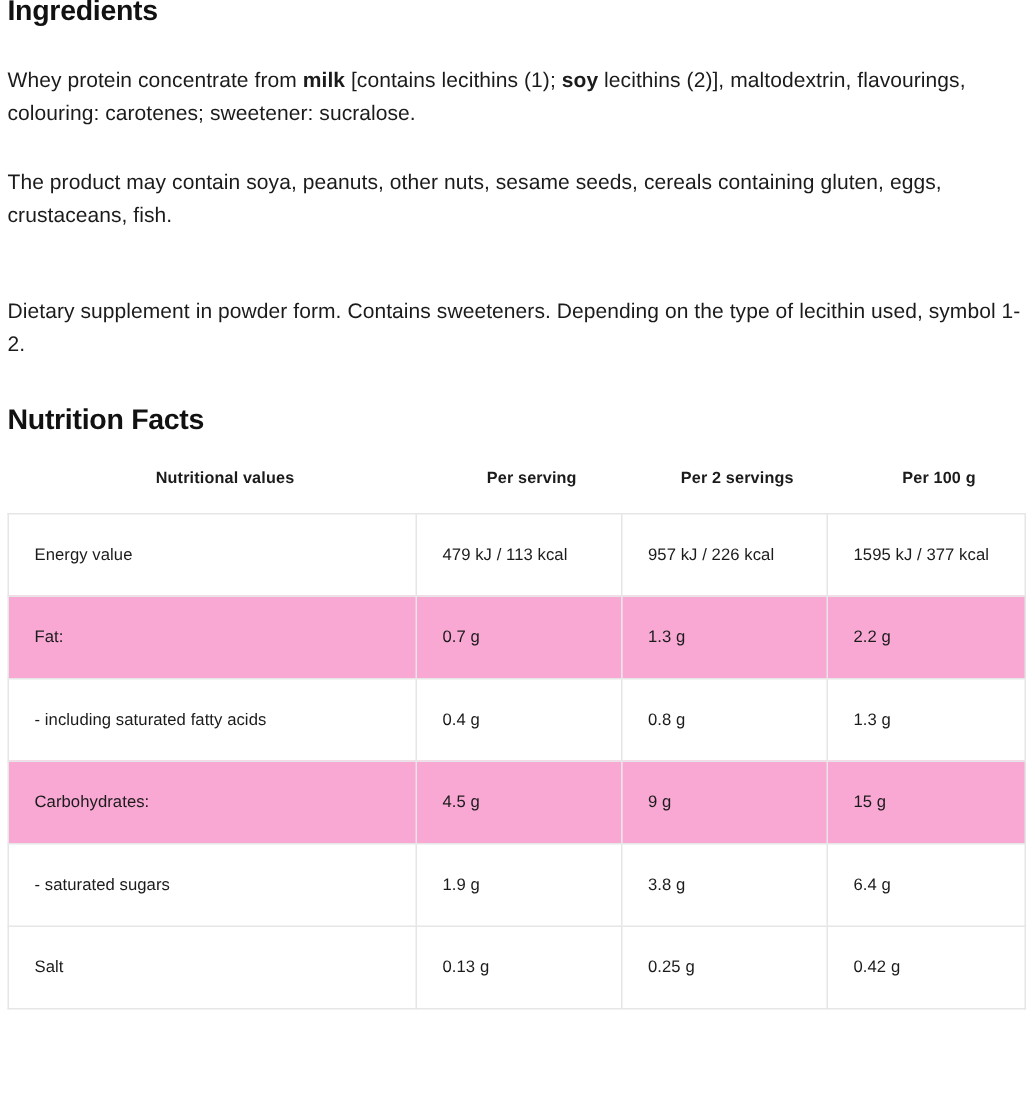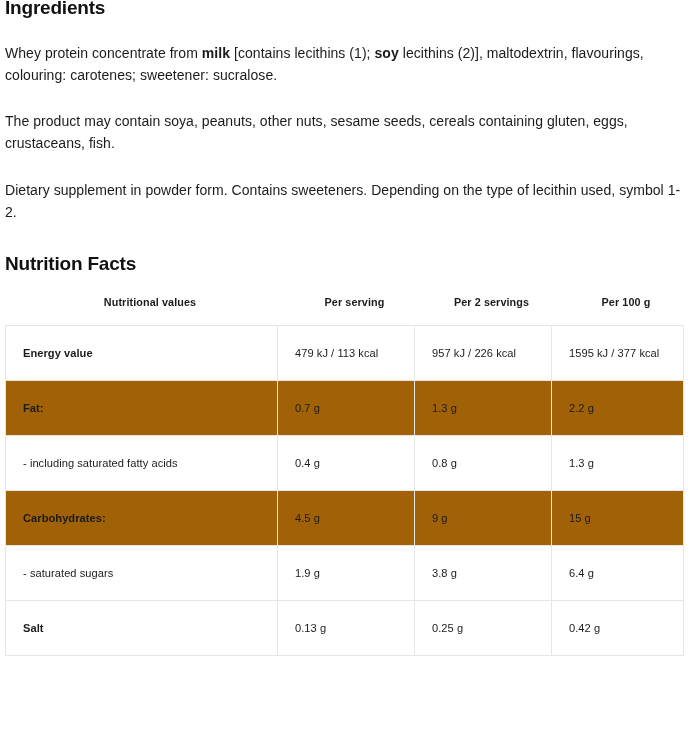--- a/index.html
+++ b/index.html
@@ -40,21 +40,21 @@
     line-height: 22px;
     color: #1b1b1b;
     margin: 0;
     letter-spacing: 0.05px;
   }
 
   p.body-text b { font-weight: bold; }
 
   .ingredients-block { margin-top: 24px; }
   .allergen-block   { margin-top: 24px; }
-  .dietary-block    { margin-top: 25px; }
+  .dietary-block    { margin-top: 42px; }
 
   #nutrition-heading { margin-top: 31px; }
 
   .facts-lines { margin-top: 19px; }
   .facts-line {
     font-size: 11.3px;
     line-height: 21.5px;
     color: #1b1b1b;
     letter-spacing: 0.05px;
   }
@@ -87,24 +87,24 @@
     border: 1px solid #e6e6e6;
     height: 55px;
     padding: 0 0 0 17px;
     font-size: 11.1px;
     color: #1b1b1b;
     vertical-align: middle;
     letter-spacing: 0.05px;
   }
 
   table.nutrition-table tbody tr.shaded td {
-    background: #a16207;
+    background: #f9a8d4;
   }
 
-  td.label-main { font-weight: bold; }
+  td.label-main { font-weight: normal; }
   td.label-sub  { font-weight: normal; padding-left: 37px; }
 </style>
 </head>
 <body>
 
 <div class="page">
 
   <h2 class="section-heading" id="ingredients-heading">Ingredients</h2>
 
   <div class="ingredients-block">

